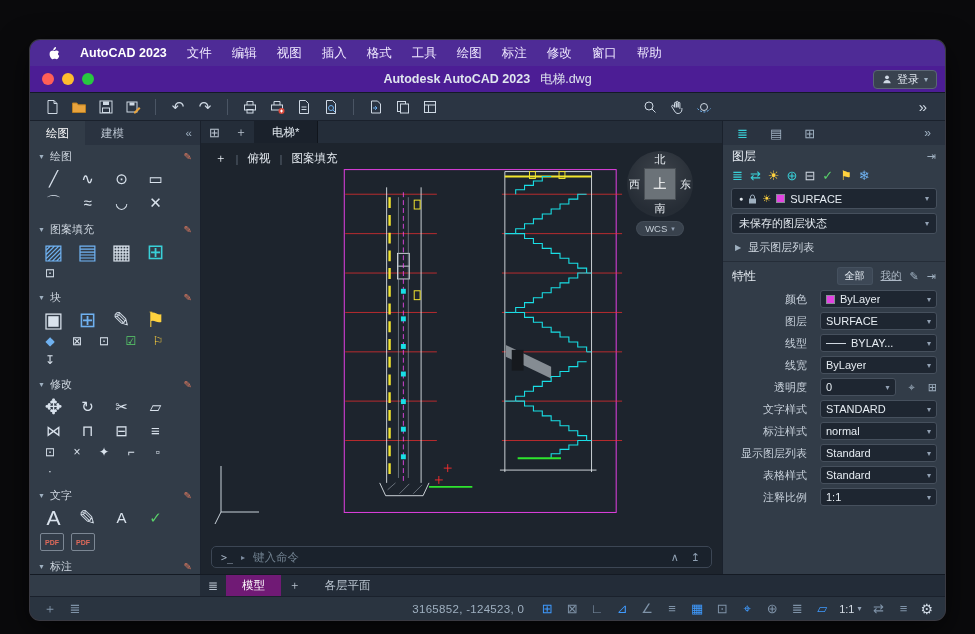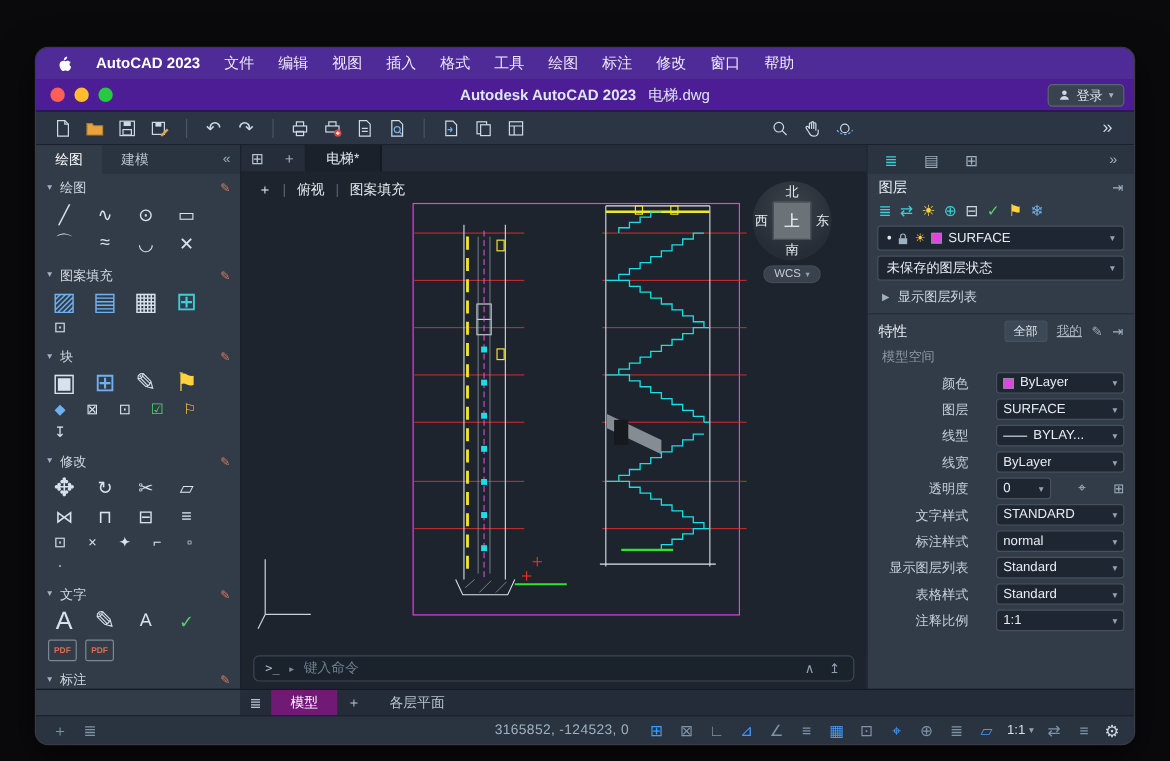--- a/index.html
+++ b/index.html
@@ -87,21 +87,21 @@
   .showlist{display:flex;align-items:center;gap:7px;padding:4px 12px 3px;color:#cfd7e0;}
   .showlist .tri{font-size:8px;color:#9fb0c0;}
   .rp-div{height:1px;background:#252d38;margin:3px 0 2px;}
   .phead{display:flex;align-items:center;gap:8px;padding:3px 9px;}
   .phead .t1{font-size:12px;color:#e8eef4;}
   .phead .spring{flex:1;}
   .btn-all{background:#3d4856;border:1px solid #56637355;border-radius:3px;padding:1px 7px;font-size:10px;color:#e2e9f0;}
   .phead .mine{color:#aeb9c6;font-size:10.5px;text-decoration:underline;}
   .phead .ic{color:#9fb0c0;font-size:11px;}
   .space-row{padding:2px 12px 3px;color:#8a96a3;}
-  .prow{display:flex;align-items:center;height:22px;padding:0 8px 0 4px;gap:23px;}
+  .prow{display:flex;align-items:center;height:22px;padding:0 8px 0 4px;gap:13px;}
   .plabel{width:80px;flex:none;text-align:right;color:#c6cfd9;font-size:11px;white-space:nowrap;}
   .pval{flex:1;height:18px;background:#1e2631;border:1px solid #46505d;border-radius:3px;display:flex;align-items:center;gap:5px;padding:0 5px;color:#e6ecf2;font-size:11px;min-width:0;}
   .pval .chev{margin-left:auto;font-size:8px;color:#93a2b4;}
   .pval .txt{white-space:nowrap;overflow:hidden;}
   .ltline{width:20px;border-top:1px solid #cfd7e0;flex:none;}
   .pic{color:#9fb0c0;font-size:11px;flex:none;}
   
   .modelrow{height:22px;flex:none;display:flex;background:#232c38;border-top:1px solid #141a23;font-size:11.5px;color:#b9c3cf;align-items:stretch;}
   .mr-spacer{width:170px;flex:none;background:#323c48;}
   .mr-icon{display:flex;align-items:center;padding:0 8px;font-size:12px;}
@@ -564,21 +564,20 @@
 
       <div class="phead">
         <span class="t1">特性</span>
         <span class="spring"></span>
         <span class="btn-all">全部</span>
         <span class="mine">我的</span>
         <span class="ic">✎</span>
         <span class="ic">⇥</span>
       </div>
 
-      <div class="space-row">模型空间</div>
 
       <div class="prow">
         <span class="plabel">颜色</span>
         <div class="pval">
           <span class="swm"></span>
           <span class="txt">ByLayer</span>
           <span class="chev">▾</span>
         </div>
       </div>
       <div class="prow">

